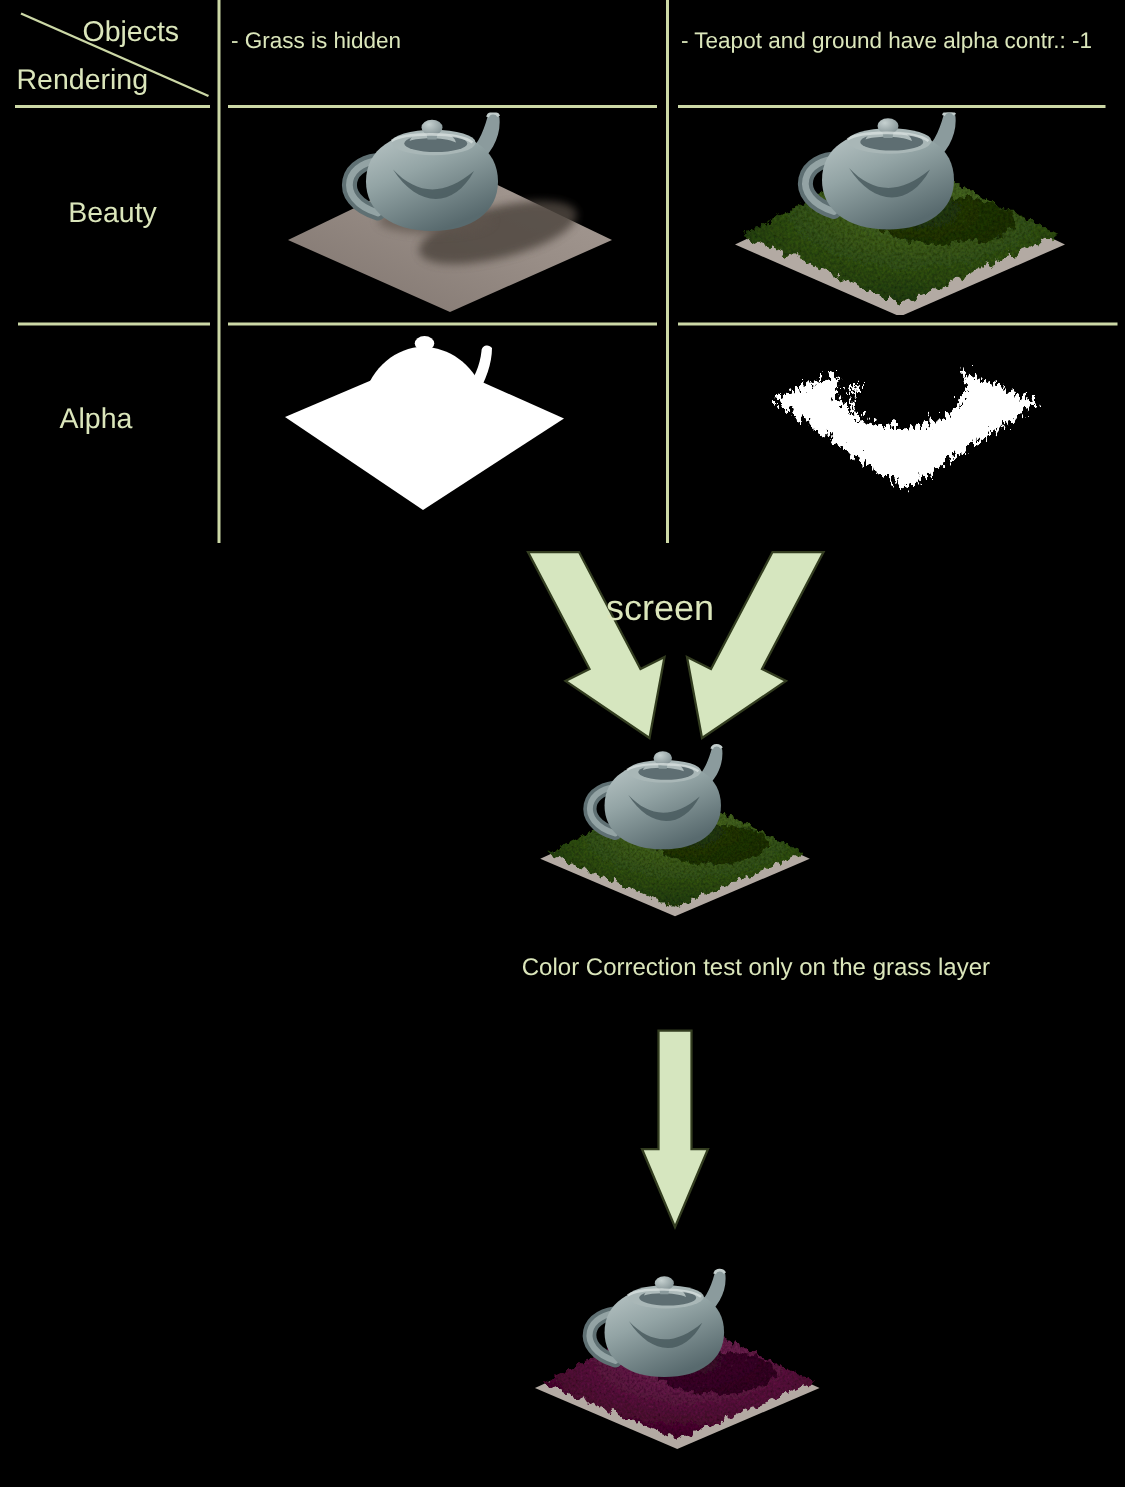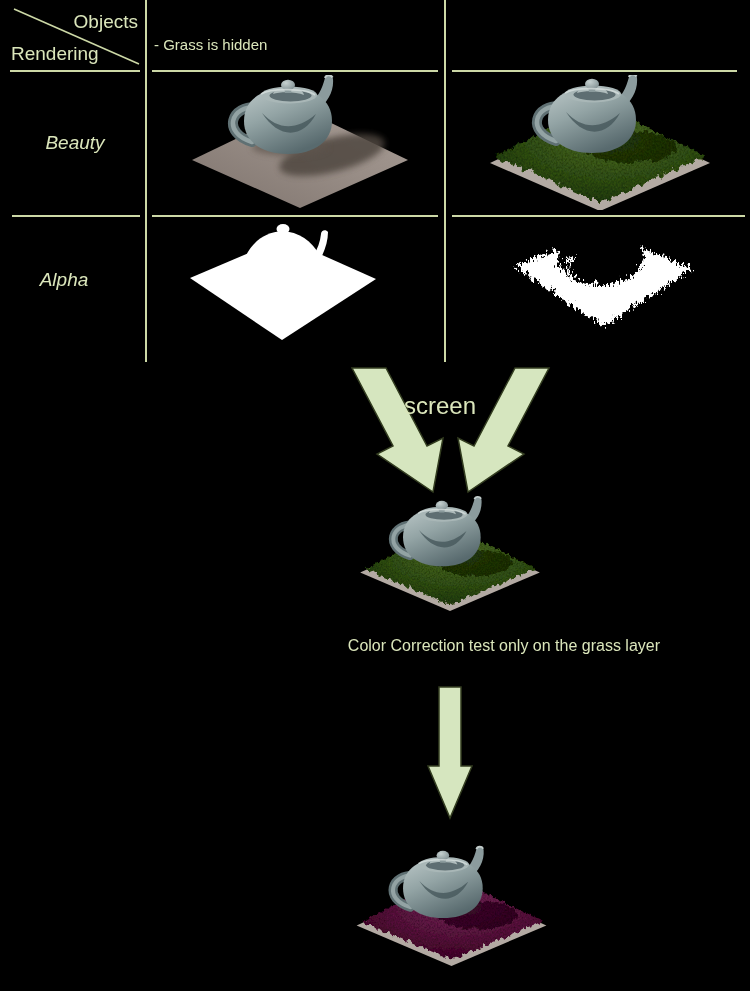--- a/index.html
+++ b/index.html
@@ -4,22 +4,22 @@
 <style>
   html,body{margin:0;padding:0;}
   body{
     width:750px;height:991px;position:relative;overflow:hidden;
     background:#000000;
     font-family:"Liberation Sans",sans-serif;
   }
   .line{position:absolute;background:#ccd8a6;}
   .txt{position:absolute;color:#dbe6bb;}
   .hdr{font-size:19px;text-align:center;}
-  .bullets{font-size:15px;line-height:20px;white-space:nowrap;margin-top:17px;}
-  .rowlabel{font-size:19px;width:92px;text-align:center;font-style:italic;}
+  .bullets{font-size:15px;line-height:20px;white-space:nowrap;}
+  .rowlabel{font-size:19px;width:92px;text-align:center;}
   .scene{position:absolute;z-index:2;}
   .overlay{position:absolute;left:0;top:0;z-index:3;pointer-events:none;}
   .blendlabel{font-size:24px;z-index:4;}
   .caption{font-size:16px;text-align:right;z-index:4;}
 </style>
 </head>
 <body>
 
 <svg width="0" height="0" style="position:absolute" aria-hidden="true">
   <defs>
@@ -85,27 +85,28 @@
 
 <div class="line" style="left:145px;top:0;width:2px;height:362px"></div>
 <div class="line" style="left:444px;top:0;width:2px;height:362px"></div>
 <div class="line" style="left:10px;top:70px;width:130px;height:2px"></div>
 <div class="line" style="left:152px;top:70px;width:286px;height:2px"></div>
 <div class="line" style="left:452px;top:70px;width:285px;height:2px"></div>
 <div class="line" style="left:12px;top:215px;width:128px;height:2px"></div>
 <div class="line" style="left:152px;top:215px;width:286px;height:2px"></div>
 <div class="line" style="left:452px;top:215px;width:293px;height:2px"></div>
 
-<div class="txt hdr" style="left:55px;top:11px;width:83px;text-align:right">Objects</div>
+<div class="txt hdr" style="left:55px;top:11px;width:83px;text-align:left">Objects</div>
 <div class="txt hdr" style="left:11px;top:43px">Rendering</div>
 
 <div class="txt bullets" style="left:154px;top:18px">
   <div>- Grass is hidden</div>
 </div>
 <div class="txt bullets" style="left:454px;top:18px">
+  <div>- Teapot and ground have alpha contr.: -1</div>
 </div>
 
 <div class="txt rowlabel" style="left:29px;top:132px">Beauty</div>
 <div class="txt rowlabel" style="left:18px;top:269px">Alpha</div>
 
 <svg class="scene" style="left:180px;top:75px" width="240" height="135" viewBox="0 0 240 135">
   <polygon points="120,33 228,85 120,133 12,85" fill="url(#gndGrad)"></polygon>
   <ellipse cx="152" cy="80" rx="54" ry="17" fill="#50463f" opacity="0.85" filter="url(#soft)" transform="rotate(-14 152 80)"></ellipse>
   <ellipse cx="110" cy="72" rx="38" ry="9" fill="#5e544d" opacity="0.7" filter="url(#soft)"></ellipse>
   <use href="#teapot" transform="translate(108,50)"></use>

